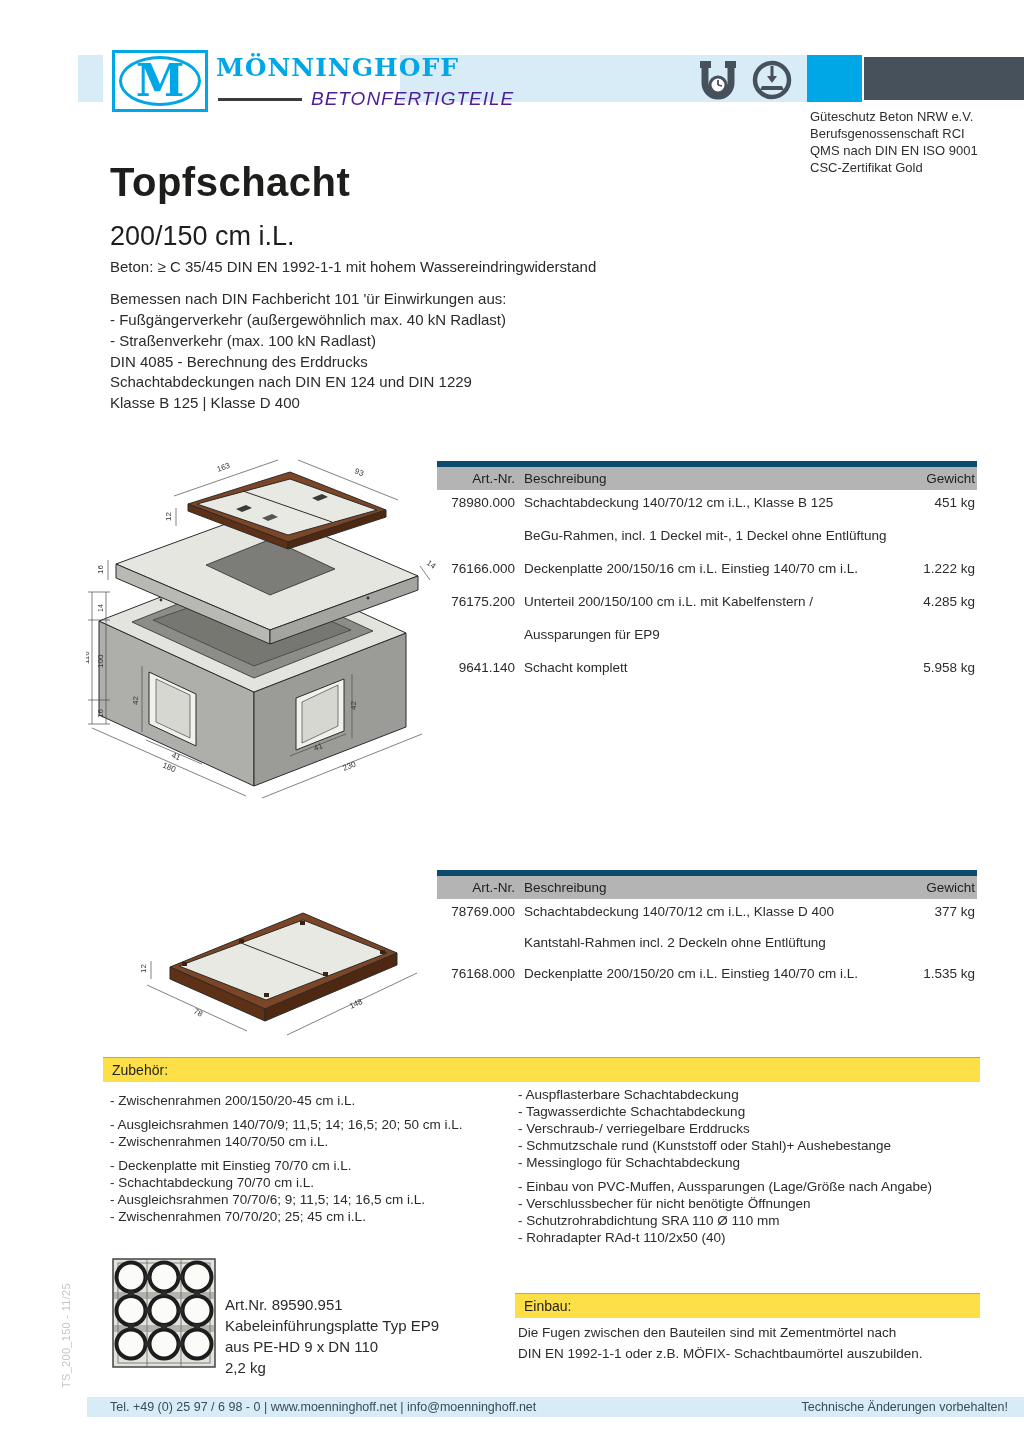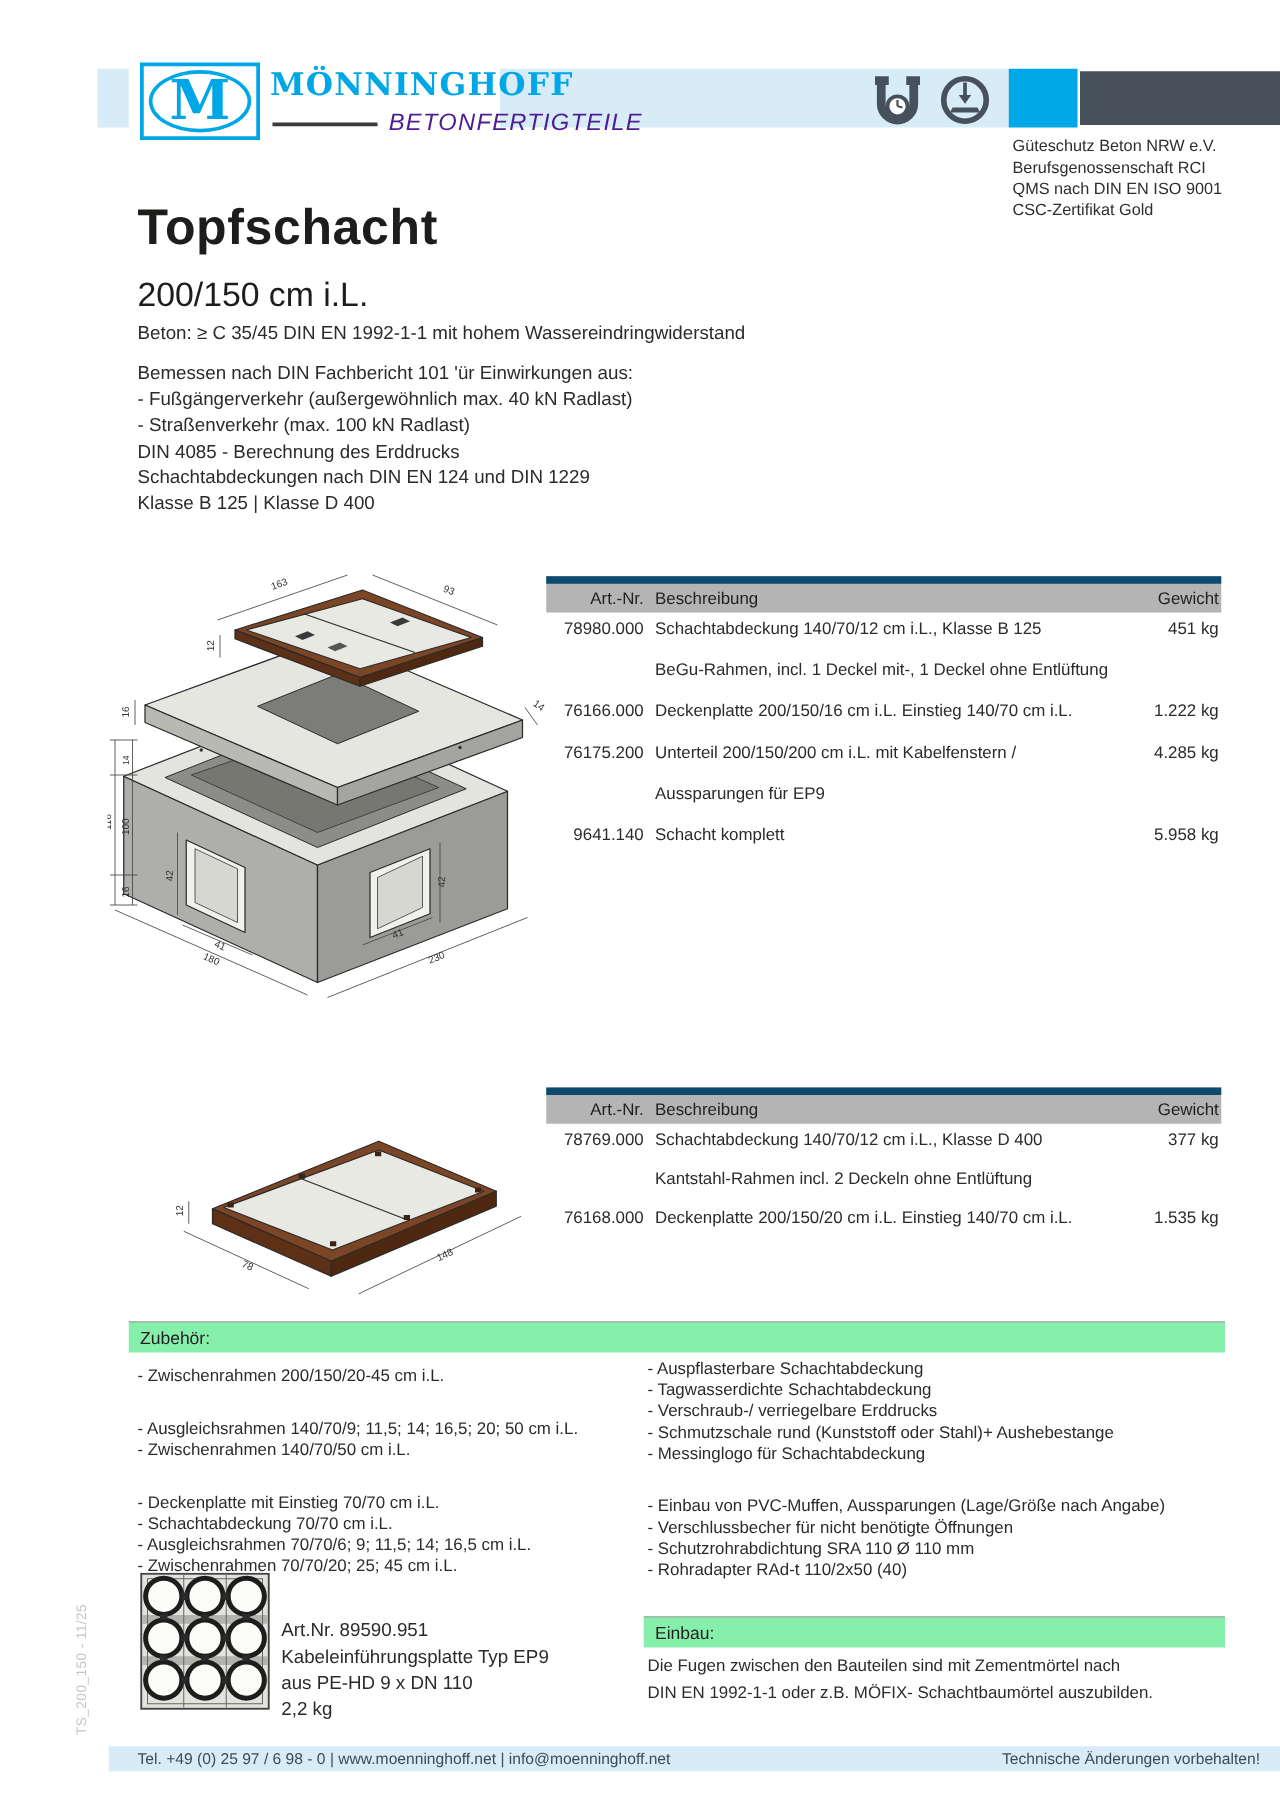--- a/index.html
+++ b/index.html
@@ -39,29 +39,29 @@
          display:flex;align-items:center;font-size:13.5px;color:#1f1f1f;}
   .tbody{left:437px;width:540px;}
   .trow{display:flex;align-items:flex-start;height:33px;padding-top:6px;box-sizing:border-box;font-size:13.5px;}
   #tbody2 .trow{height:31px;}
   .c-art{width:78px;text-align:right;flex:none;}
   .c-desc{flex:1;padding-left:9px;}
   .c-wt{width:86px;text-align:right;flex:none;padding-right:2px;}
   .trow.bold{font-weight:normal;justify-content:center;}
 
   
-  .secbar{height:25px;background:#86efac;border-top:1px solid #a6a6a6;box-sizing:border-box;
+  .secbar{height:25px;background:#fde047;border-top:1px solid #a6a6a6;box-sizing:border-box;
           font-size:14px;line-height:24px;padding-left:9px;color:#1f1f1f;}
   .bar-zub{left:103px;top:1057px;width:877px;}
   .bar-ein{left:515px;top:1293px;width:465px;}
 
   .list{font-size:13.5px;line-height:17px;}
   .list-left{left:110px;top:1092px;width:400px;}
   .list-right{left:518px;top:1086px;width:475px;}
-  .li.gap{margin-top:25px;}
+  .li.gap{margin-top:7px;}
 
   .ep9-text{left:225px;top:1294px;font-size:15px;line-height:21px;}
   .einbau-text{left:518px;top:1322px;font-size:13.5px;line-height:21px;}
 
   .footer{left:87px;top:1397px;width:937px;height:20px;background:#d8ecf8;display:flex;
           justify-content:space-between;align-items:center;box-sizing:border-box;
           padding:0 16px 0 23px;font-size:12.5px;color:#3e4a54;}
   .side-label{left:60px;top:1388px;transform:rotate(-90deg);transform-origin:0 0;
               font-size:11px;color:#c6c6c6;letter-spacing:.3px;white-space:nowrap;}
   svg text{font-family:"Liberation Sans",sans-serif;}
@@ -212,21 +212,21 @@
       </div>
 
       <div class="trow">
         <span class="c-art">76166.000</span>
         <span class="c-desc">Deckenplatte 200/150/16 cm i.L. Einstieg 140/70 cm i.L.</span>
         <span class="c-wt">1.222 kg</span>
       </div>
 
       <div class="trow">
         <span class="c-art">76175.200</span>
-        <span class="c-desc">Unterteil 200/150/200 cm i.L. mit Kabelfenstern /</span>
+        <span class="c-desc">Unterteil 200/150/100 cm i.L. mit Kabelfenstern /</span>
         <span class="c-wt">4.285 kg</span>
       </div>
 
       <div class="trow">
         <span class="c-art"></span>
         <span class="c-desc">Aussparungen für EP9</span>
         <span class="c-wt"></span>
       </div>
 
       <div class="trow bold">

